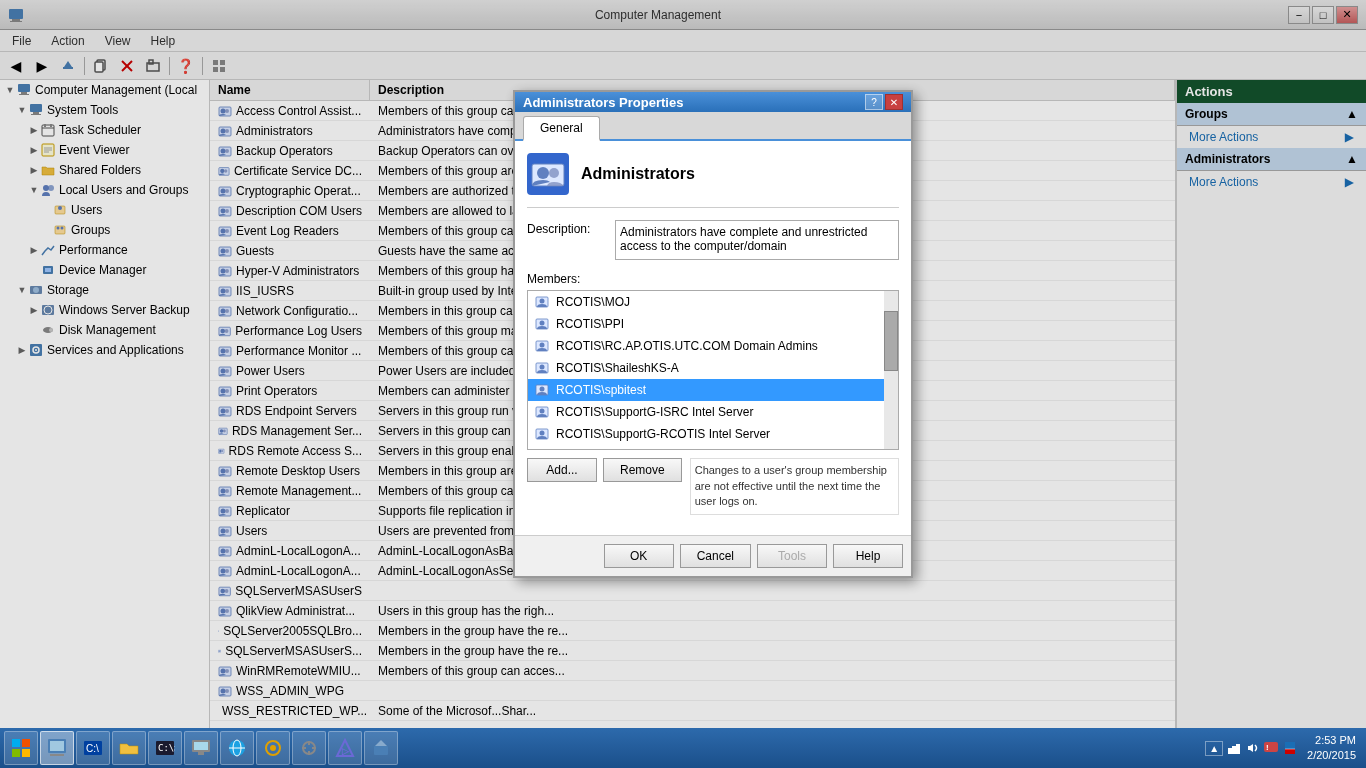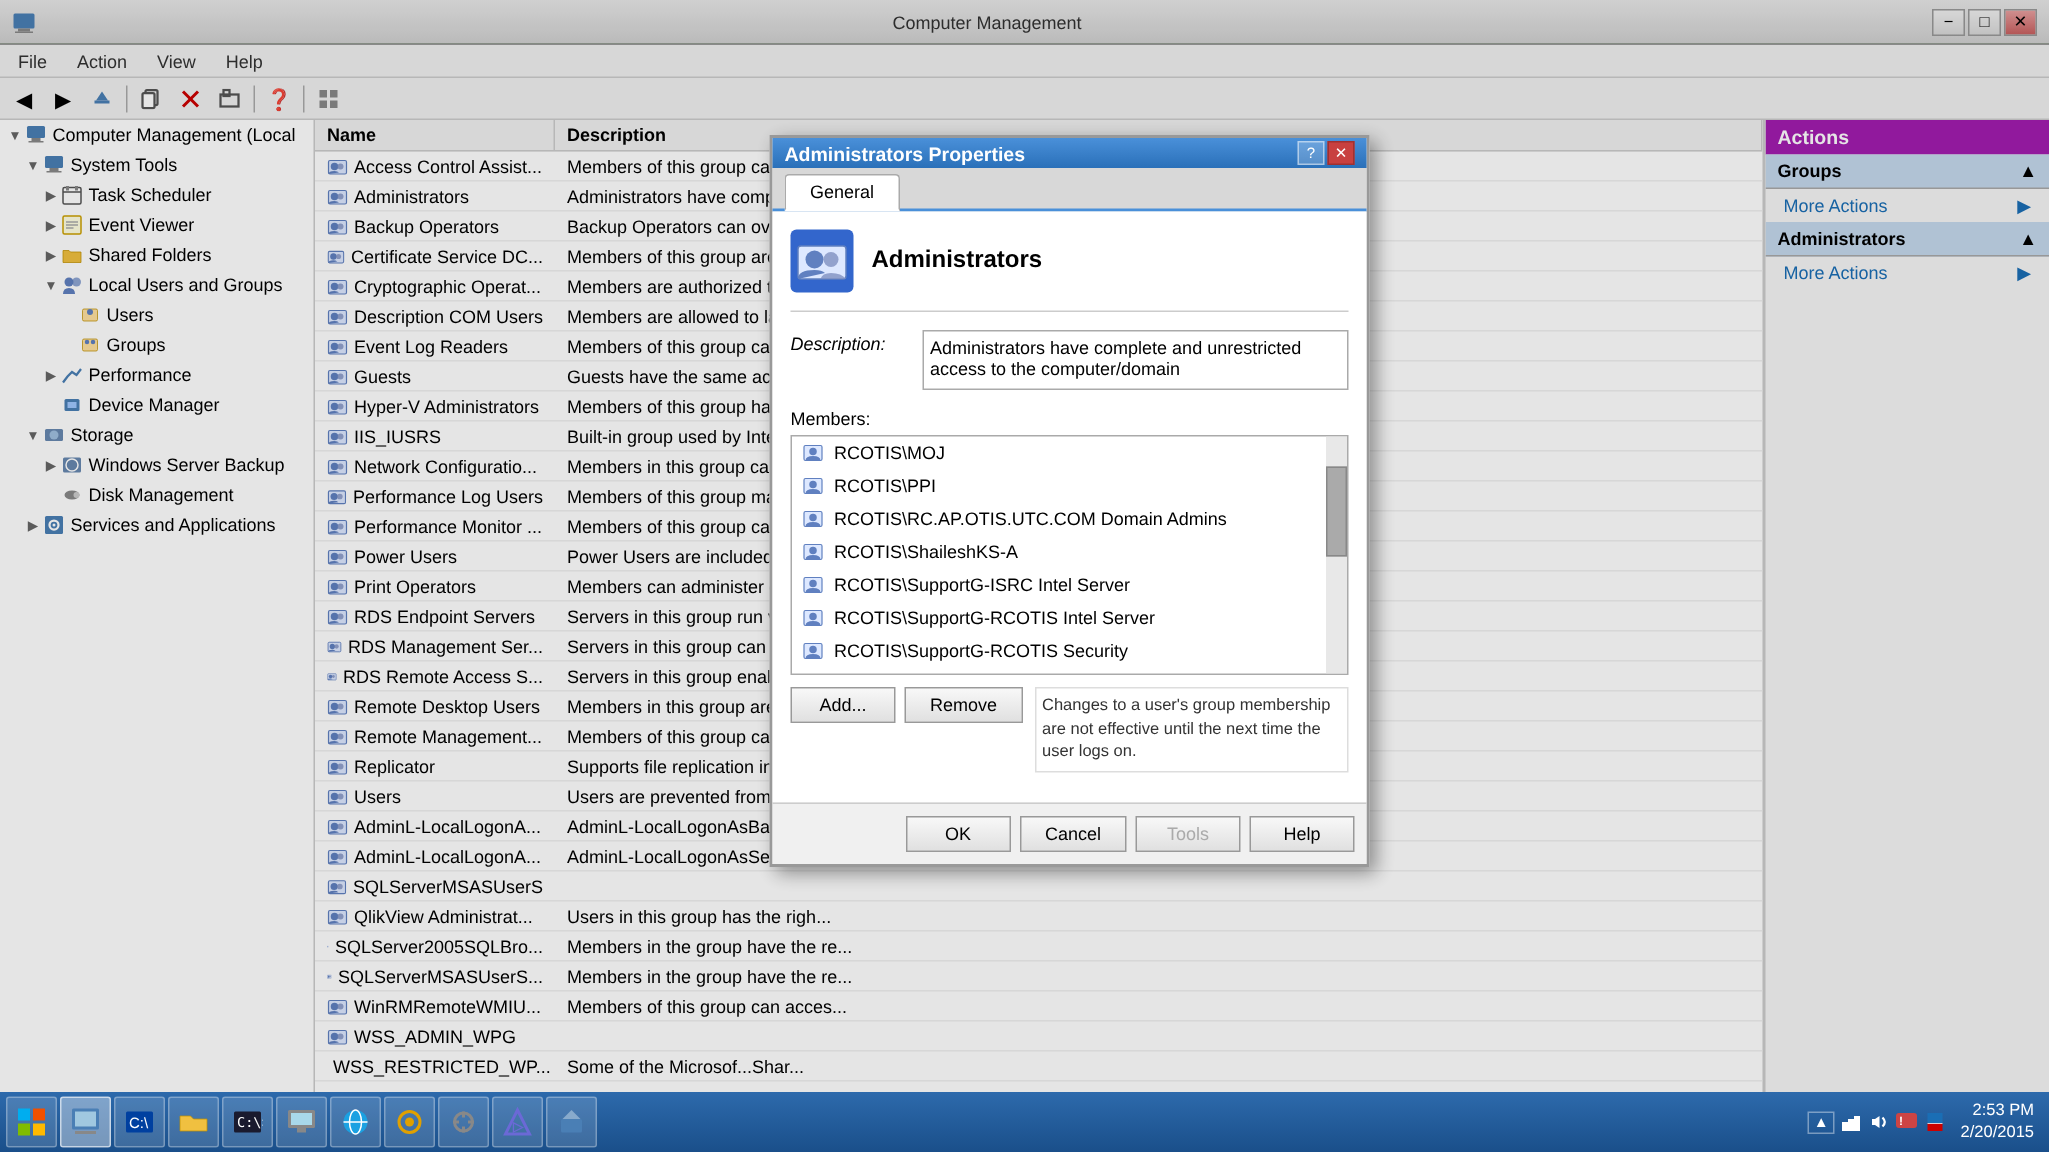--- a/index.html
+++ b/index.html
@@ -125,21 +125,21 @@
     .list-cell-desc { flex: 1; }
 
     
     .actions-panel {
       width: 190px;
       background: #f5f5f5;
       border-left: 1px solid #ccc;
       overflow-y: auto;
     }
     .actions-title {
-      background: #a21caf;
+      background: #14532d;
       color: white;
       padding: 4px 8px;
       font-size: 13px;
       font-weight: bold;
     }
     .actions-section-title {
       background: #c5d9ed;
       padding: 4px 8px;
       font-size: 12px;
       font-weight: bold;
@@ -288,21 +288,21 @@
       font-size: 24px;
       color: white;
     }
     .modal-group-name { font-size: 16px; font-weight: bold; }
     .modal-desc-section {
       display: flex;
       gap: 8px;
       margin-bottom: 12px;
       align-items: flex-start;
     }
-    .modal-desc-label { width: 80px; font-size: 12px; padding-top: 2px; font-style: italic; }
+    .modal-desc-label { width: 80px; font-size: 12px; padding-top: 2px; }
     .modal-desc-text {
       flex: 1;
       border: 1px solid #aaa;
       padding: 4px;
       font-size: 12px;
       min-height: 40px;
       background: white;
     }
     .modal-members-label { font-size: 12px; margin-bottom: 4px; }
     .modal-members-list {
@@ -1088,20 +1088,30 @@
             <div class="modal-member-item">
       <span class="modal-member-icon">
         <svg width="14" height="14" viewBox="0 0 14 14">
           <rect x="1" y="2" width="12" height="10" rx="1" fill="#dde8ff" stroke="#6080c0" stroke-width="0.8"></rect>
           <circle cx="7" cy="6" r="2.5" fill="#6080c0"></circle>
           <path d="M2 12 Q2 9 7 9 Q12 9 12 12" fill="#6080c0"></path>
         </svg>
       </span>
       <span>RCOTIS\ShaileshKS-A</span>
     </div>
+            <div class="modal-member-item selected">
+      <span class="modal-member-icon">
+        <svg width="14" height="14" viewBox="0 0 14 14">
+          <rect x="1" y="2" width="12" height="10" rx="1" fill="#dde8ff" stroke="#6080c0" stroke-width="0.8"></rect>
+          <circle cx="7" cy="6" r="2.5" fill="#6080c0"></circle>
+          <path d="M2 12 Q2 9 7 9 Q12 9 12 12" fill="#6080c0"></path>
+        </svg>
+      </span>
+      <span>RCOTIS\spbitest</span>
+    </div>
             <div class="modal-member-item">
       <span class="modal-member-icon">
         <svg width="14" height="14" viewBox="0 0 14 14">
           <rect x="1" y="2" width="12" height="10" rx="1" fill="#dde8ff" stroke="#6080c0" stroke-width="0.8"></rect>
           <circle cx="7" cy="6" r="2.5" fill="#6080c0"></circle>
           <path d="M2 12 Q2 9 7 9 Q12 9 12 12" fill="#6080c0"></path>
         </svg>
       </span>
       <span>RCOTIS\SupportG-ISRC Intel Server</span>
     </div>

